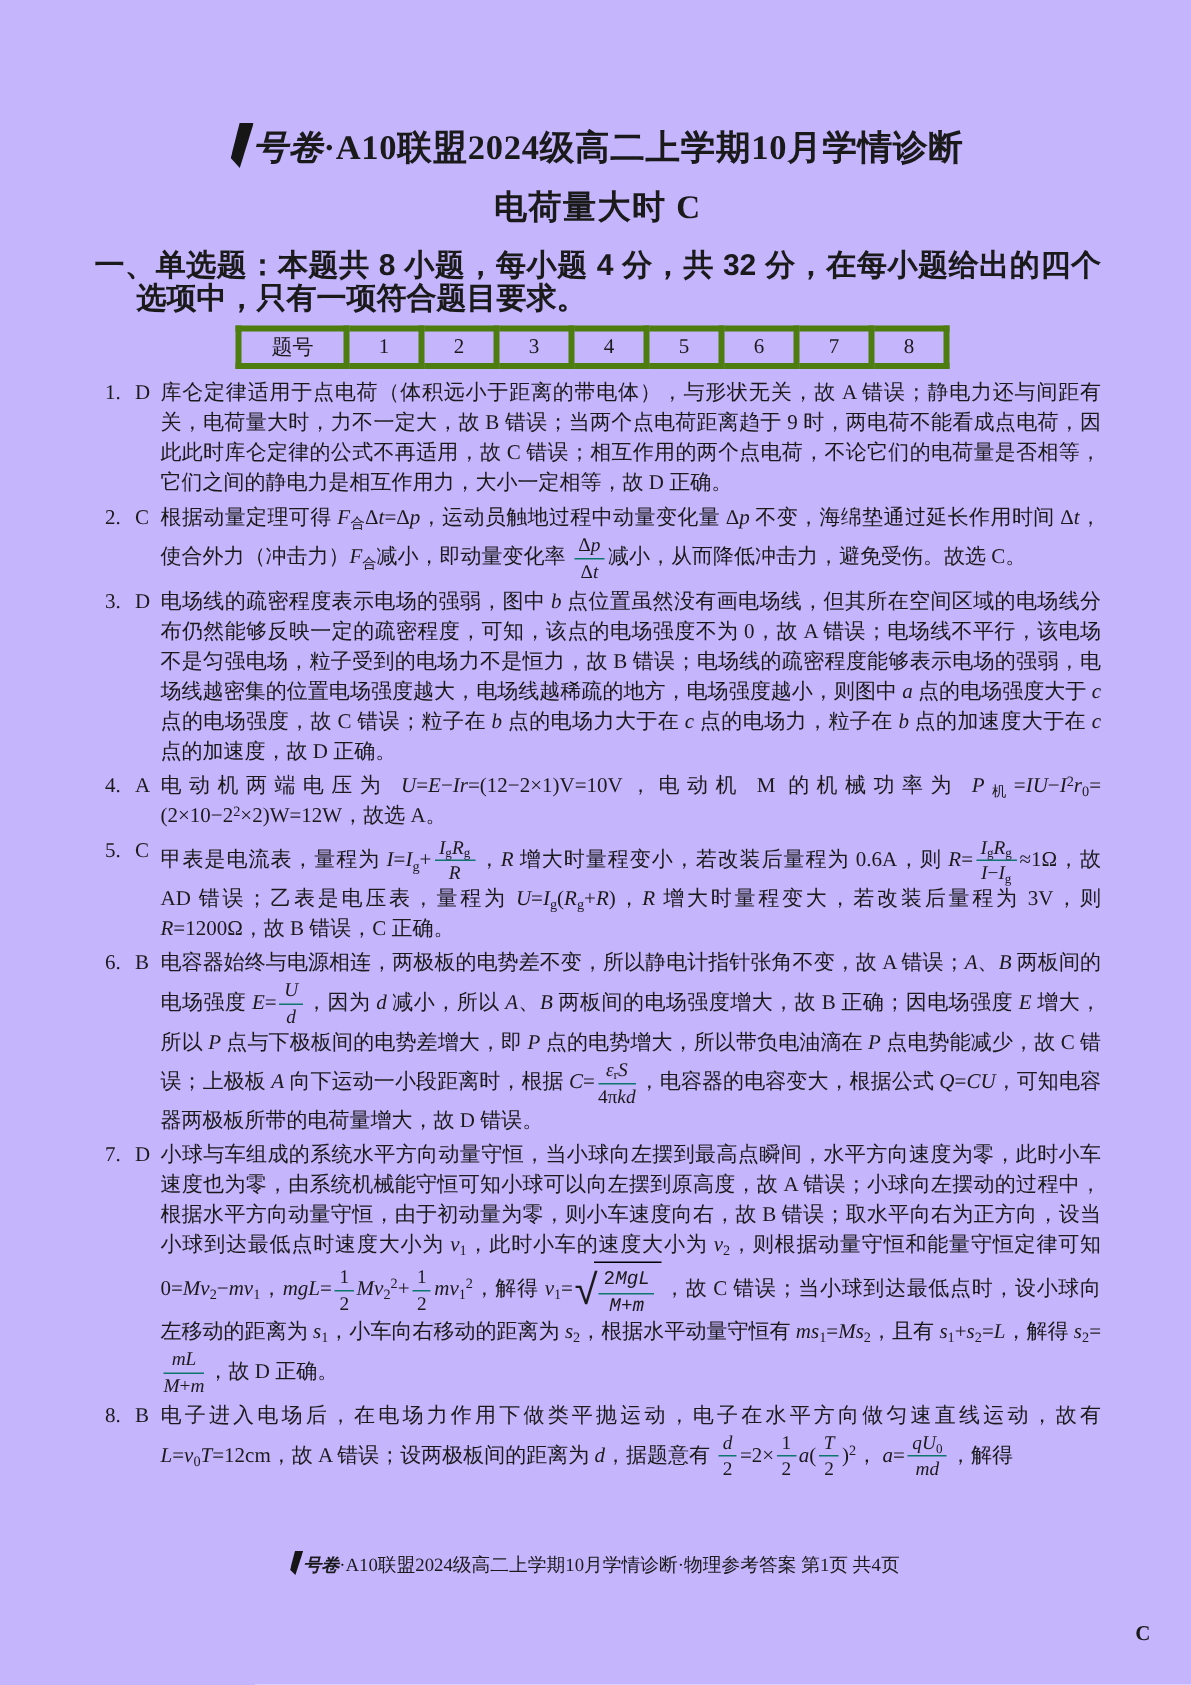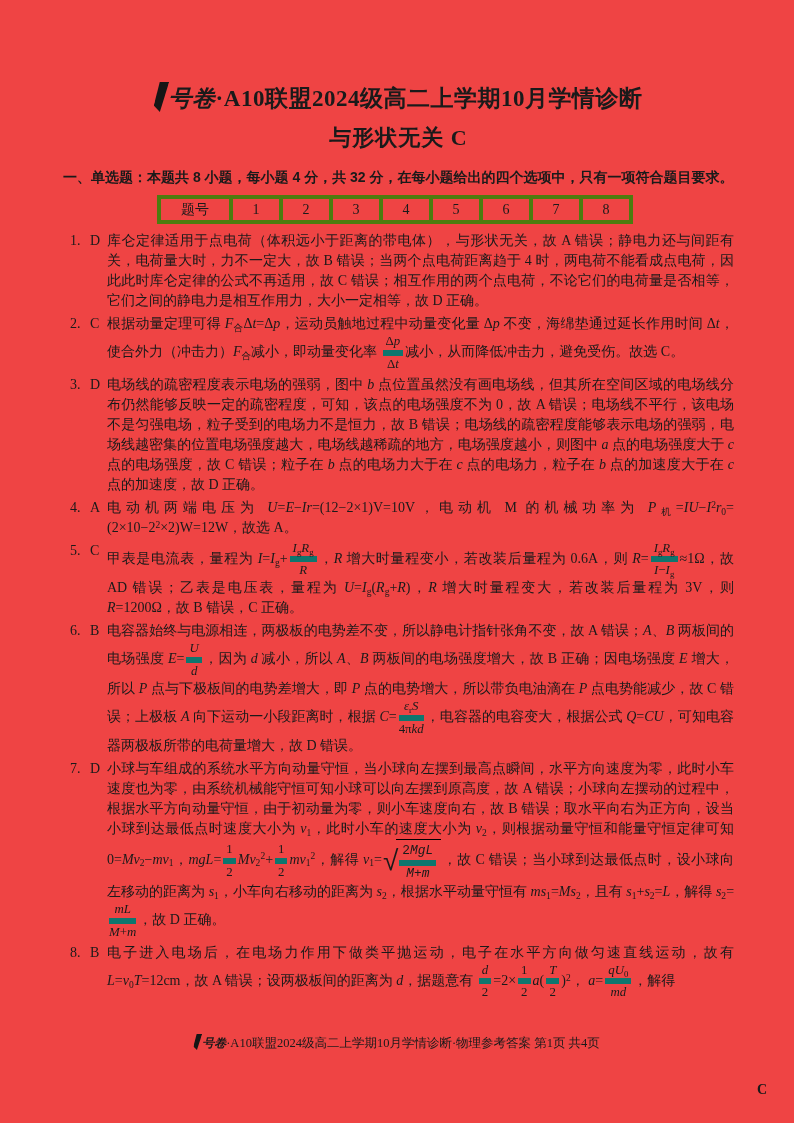--- a/index.html
+++ b/index.html
@@ -1,21 +1,21 @@
 <!DOCTYPE html>
 <html><head>
 <meta charset="utf-8">
 <style>
   html,body{margin:0;padding:0;}
   body{
     width:794px;height:1123px;background:#ffffff;color:#1a1a1a;
     font-family:"Liberation Serif","DejaVu Serif",serif;
     -webkit-font-smoothing:antialiased;
   }
-  .page{position:relative;width:794px;height:1123px;overflow:hidden;background:#ef4444;}
+  .page{position:relative;width:794px;height:1123px;overflow:hidden;background:#c4b5fd;}
   .content{position:absolute;left:63px;top:0;width:671px;}
 
   
   .header{margin-top:82px;text-align:center;}
   .title1{font-size:23px;font-weight:700;letter-spacing:.5px;white-space:nowrap;}
   .title2{font-size:22px;font-weight:700;margin-top:9px;letter-spacing:1px;}
 
   
   .logo{display:inline-block;white-space:nowrap;}
   .stroke{
@@ -23,21 +23,21 @@
     clip-path:polygon(22% 0,100% 0,58% 100%,0 78%);
     transform:skewX(-8deg);
     vertical-align:-6px;margin-right:2px;
   }
   .logo-text{font-style:italic;font-weight:700;}
   .stroke.sm{width:7px;height:16px;vertical-align:-3px;margin-right:1px;}
 
   
   .section-heading{
     font-family:"Liberation Sans","DejaVu Sans",sans-serif;
-    font-weight:700;font-size:14px;line-height:22px;
+    font-weight:700;font-size:20px;line-height:22px;
     margin-top:13px;padding-left:28px;text-indent:-28px;text-align:justify;
   }
 
   
   .ans-table{border-collapse:collapse;table-layout:fixed;margin:7px 0 0 94px;}
   .ans-table td{
     border:4px solid #4d7c0f;height:21px;text-align:center;vertical-align:middle;
     font-size:14px;padding:0;
   }
 
@@ -50,21 +50,21 @@
 
   .it{font-style:italic;}
   sub,sup{font-size:.68em;line-height:0;}
   sub{vertical-align:-.3em;}
   sup{vertical-align:.45em;}
 
   .frac{
     display:inline-block;vertical-align:middle;text-align:center;
     line-height:1.15;font-size:.92em;margin:0 2px;
   }
-  .frac .fnum{display:block;border-bottom:6px solid #0f766e;padding:0 3px 1px;}
+  .frac .fnum{display:block;border-bottom:1px solid #0f766e;padding:0 3px 1px;}
   .frac .fden{display:block;padding-top:1px;}
 
   .sqrt{display:inline-flex;align-items:center;vertical-align:middle;margin:0 1px;}
   .sqrt .rad{font-size:2em;line-height:.85;font-family:"DejaVu Sans",sans-serif;font-weight:300;}
   .sqrt .rdc{border-top:1.3px solid #000;padding:4px 3px 0 1px;margin-left:-2px;font-family:Liberation Mono, monospace;}
 
   
   .footer{position:absolute;left:0;top:1034px;width:100%;text-align:center;font-size:12.5px;white-space:nowrap;}
   .footer .logo-text{font-size:12px;}
   .corner{position:absolute;right:27px;top:1082px;font-size:14px;font-weight:700;}
@@ -72,21 +72,21 @@
 </head>
 <body>
 
 <div class="page">
   <div class="content">
 
     <div class="header">
       <div class="title1">
         <span class="logo"><span class="stroke"></span><span class="logo-text">号卷</span></span><span>·A10联盟2024级高二上学期10月学情诊断</span>
       </div>
-      <div class="title2">与形状无关 C</div>
+      <div class="title2">电荷量大时 C</div>
     </div>
 
     <div class="section-heading">一、单选题：本题共 8 小题，每小题 4 分，共 32 分，在每小题给出的四个选项中，只有一项符合题目要求。</div>
 
     <table class="ans-table">
       <colgroup>
         <col style="width:72px">
           <col style="width:50px">
           <col style="width:50px">
           <col style="width:50px">
@@ -108,21 +108,21 @@
         <td>7</td>
         <td>8</td>
       </tr>
     </tbody>
       </table>
 
     <div class="questions">
       <div class="q">
         <span class="q-num">1.</span>
         <span class="q-ans">D</span>
-        <div class="q-text">库仑定律适用于点电荷（体积远小于距离的带电体），与形状无关，故 A 错误；静电力还与间距有关，电荷量大时，力不一定大，故 B 错误；当两个点电荷距离趋于 4 时，两电荷不能看成点电荷，因此此时库仑定律的公式不再适用，故 C 错误；相互作用的两个点电荷，不论它们的电荷量是否相等，它们之间的静电力是相互作用力，大小一定相等，故 D 正确。</div>
+        <div class="q-text">库仑定律适用于点电荷（体积远小于距离的带电体），与形状无关，故 A 错误；静电力还与间距有关，电荷量大时，力不一定大，故 B 错误；当两个点电荷距离趋于 9 时，两电荷不能看成点电荷，因此此时库仑定律的公式不再适用，故 C 错误；相互作用的两个点电荷，不论它们的电荷量是否相等，它们之间的静电力是相互作用力，大小一定相等，故 D 正确。</div>
       </div>
       <div class="q">
         <span class="q-num">2.</span>
         <span class="q-ans">C</span>
         <div class="q-text">根据动量定理可得 <span class="it">F</span><sub>合</sub>Δ<span class="it">t</span>=Δ<span class="it">p</span>，运动员触地过程中动量变化量 Δ<span class="it">p</span> 不变，海绵垫通过延长作用时间 Δ<span class="it">t</span>，使合外力（冲击力）<span class="it">F</span><sub>合</sub>减小，即动量变化率 <span class="frac"><span class="fnum">Δ<span class="it">p</span></span><span class="fden">Δ<span class="it">t</span></span></span>减小，从而降低冲击力，避免受伤。故选 C。</div>
       </div>
       <div class="q">
         <span class="q-num">3.</span>
         <span class="q-ans">D</span>
         <div class="q-text">电场线的疏密程度表示电场的强弱，图中 <span class="it">b</span> 点位置虽然没有画电场线，但其所在空间区域的电场线分布仍然能够反映一定的疏密程度，可知，该点的电场强度不为 0，故 A 错误；电场线不平行，该电场不是匀强电场，粒子受到的电场力不是恒力，故 B 错误；电场线的疏密程度能够表示电场的强弱，电场线越密集的位置电场强度越大，电场线越稀疏的地方，电场强度越小，则图中 <span class="it">a</span> 点的电场强度大于 <span class="it">c</span> 点的电场强度，故 C 错误；粒子在 <span class="it">b</span> 点的电场力大于在 <span class="it">c</span> 点的电场力，粒子在 <span class="it">b</span> 点的加速度大于在 <span class="it">c</span> 点的加速度，故 D 正确。</div>

